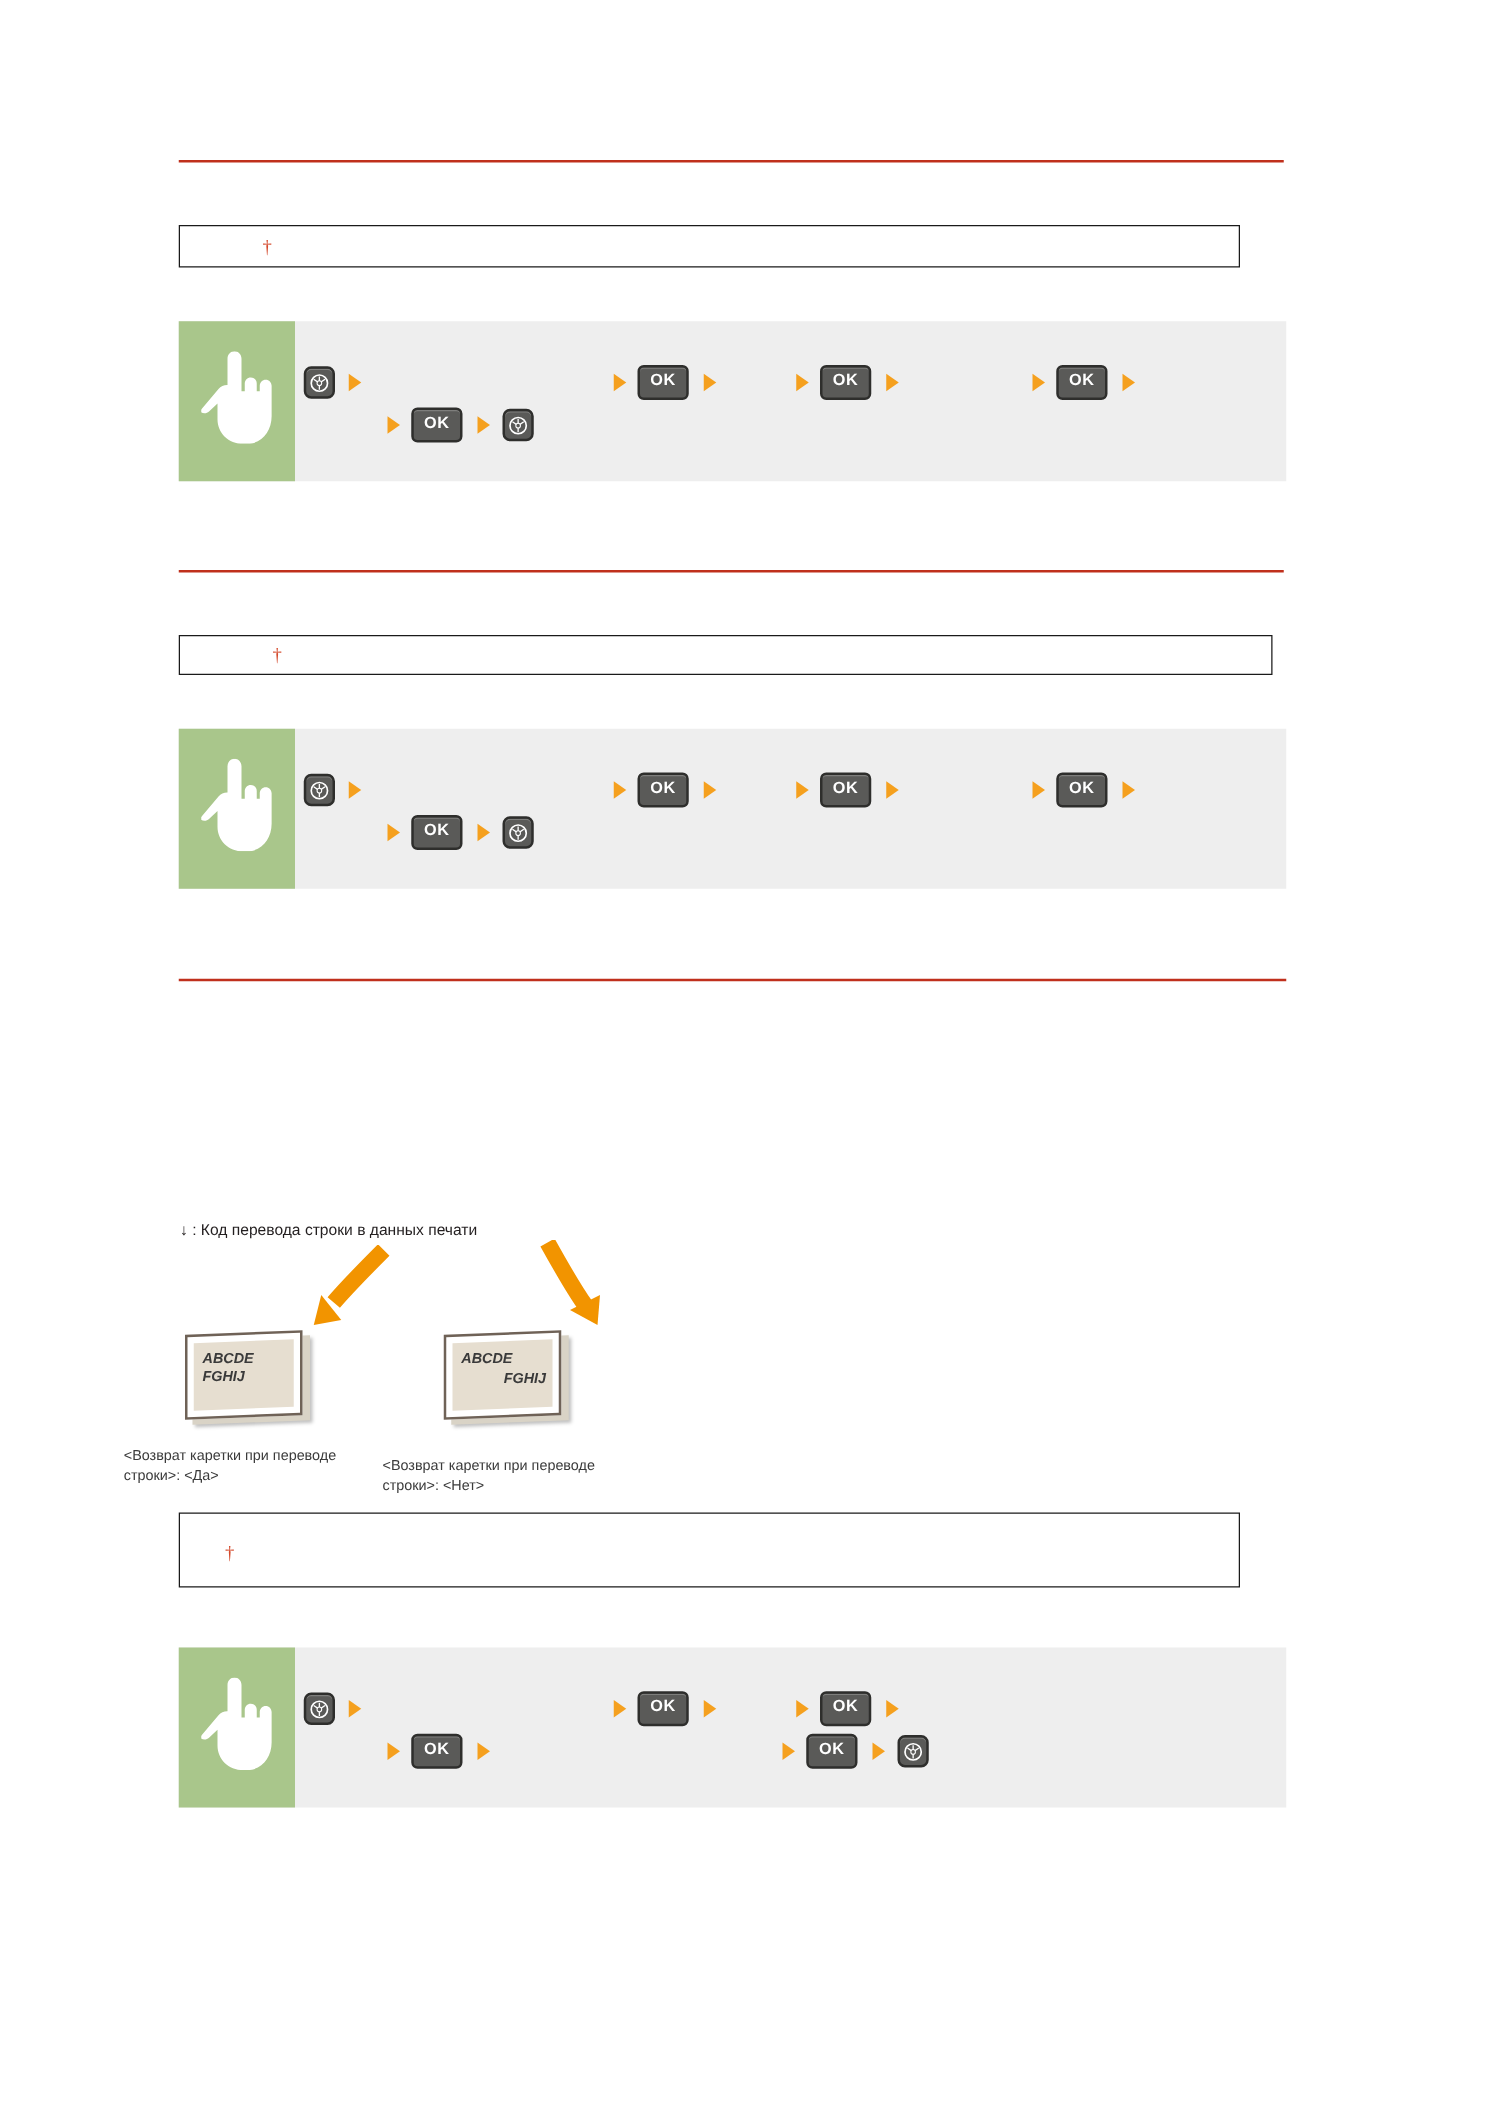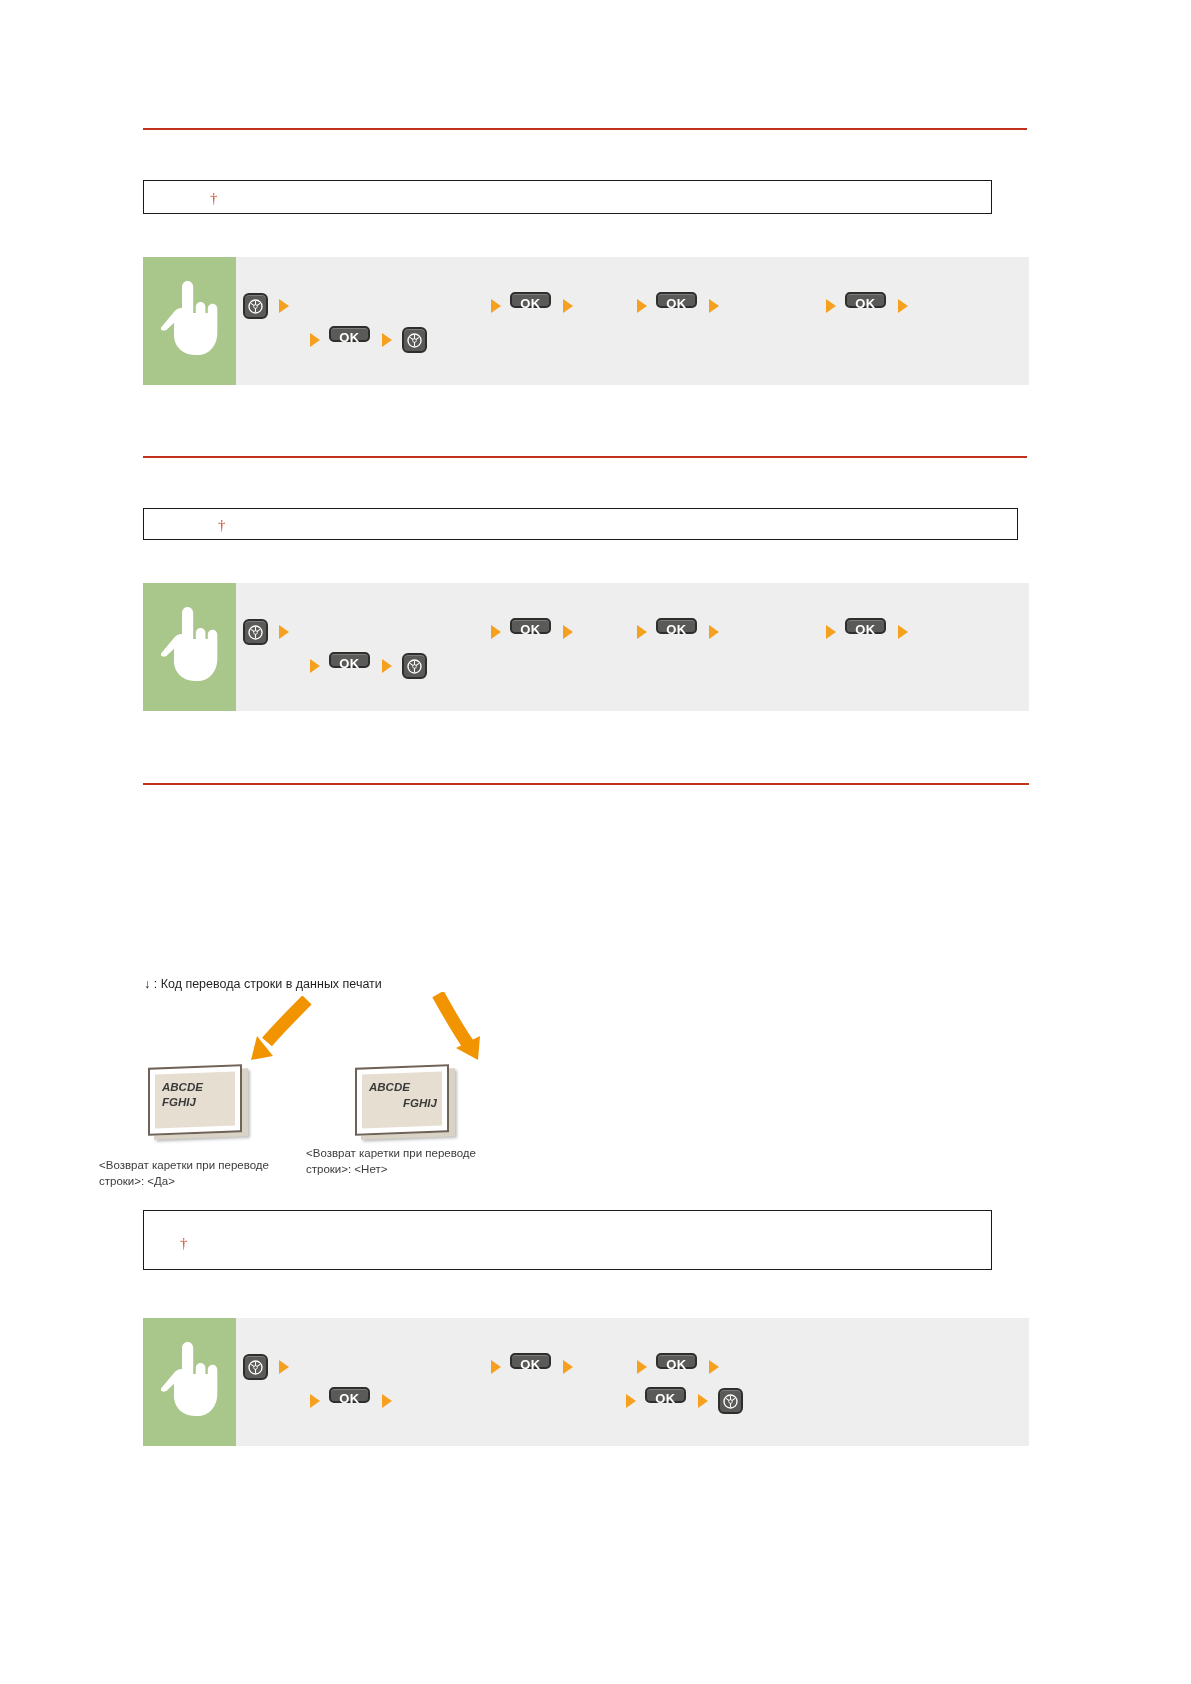--- a/index.html
+++ b/index.html
@@ -72,21 +72,21 @@
     border:2px solid #2e2e2c;
     border-radius:5px;
     color:#ffffff;
     font-size:13px;
     font-weight:bold;
     text-align:center;
     letter-spacing:0.5px;
     box-shadow:inset 0 1px 0 rgba(255,255,255,0.22);
   }
   .key.ok{
-    width:41px;height:16px;line-height:20px;
+    width:41px;height:28px;line-height:20px;
   }
   .key.sym{
     width:25px;height:26px;border-radius:6px;
     display:flex;align-items:center;justify-content:center;
   }
   .key.sym svg{display:block;}
 
   .arrow{
     position:absolute;
     width:0;height:0;
@@ -304,21 +304,21 @@
     <div class="sheet" style="left:212px;top:186px;">
       <div class="back"></div>
       <div class="front">
         <div class="inner"></div>
       </div>
       <div class="txt" style="left:14px;top:14px;">ABCDE</div>
       <div class="txt" style="left:48px;top:30px;">FGHIJ</div>
     </div>
 
     <div class="caption" style="left:-44px;top:278px;">&lt;Возврат каретки при переводе строки&gt;: &lt;Да&gt;</div>
-    <div class="caption" style="left:163px;top:266px;">&lt;Возврат каретки при переводе строки&gt;: &lt;Нет&gt;</div>
+    <div class="caption" style="left:163px;top:286px;">&lt;Возврат каретки при переводе строки&gt;: &lt;Нет&gt;</div>
   </div>
 
   <div class="defbox" style="top:1210px;width:849px;height:60px;">
     <span class="dag" style="left:36px;top:25px;">†</span>
     <span class="deftext" style="left:56px;top:24px;"></span>
   </div>
 
   <div class="opbox" style="left:143px;top:1318px;width:886px;height:128px;">
     <div class="handcol">
       <div class="hand-icon" style="top:24px;">

